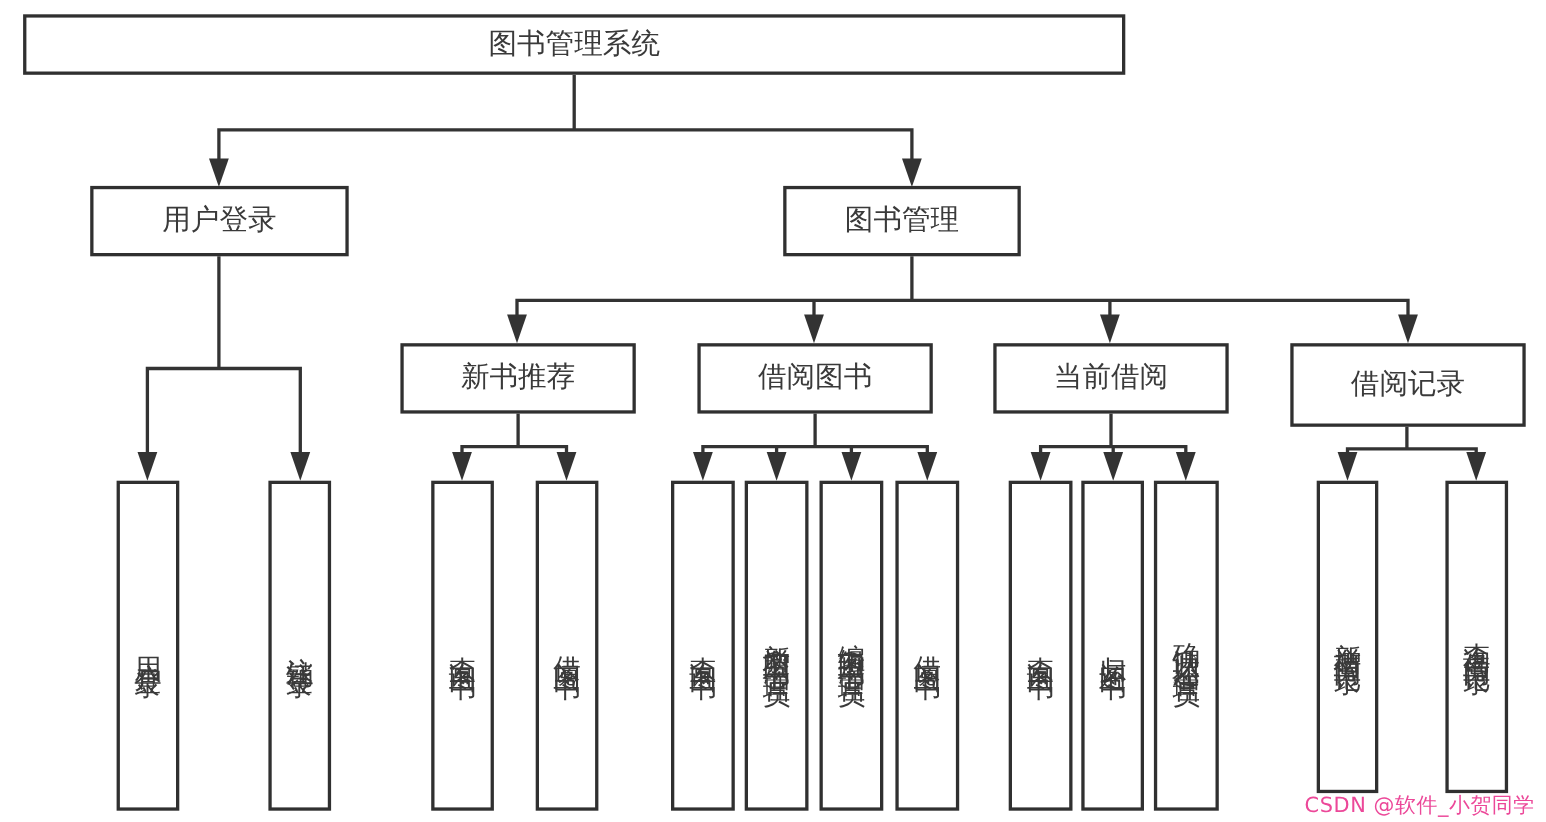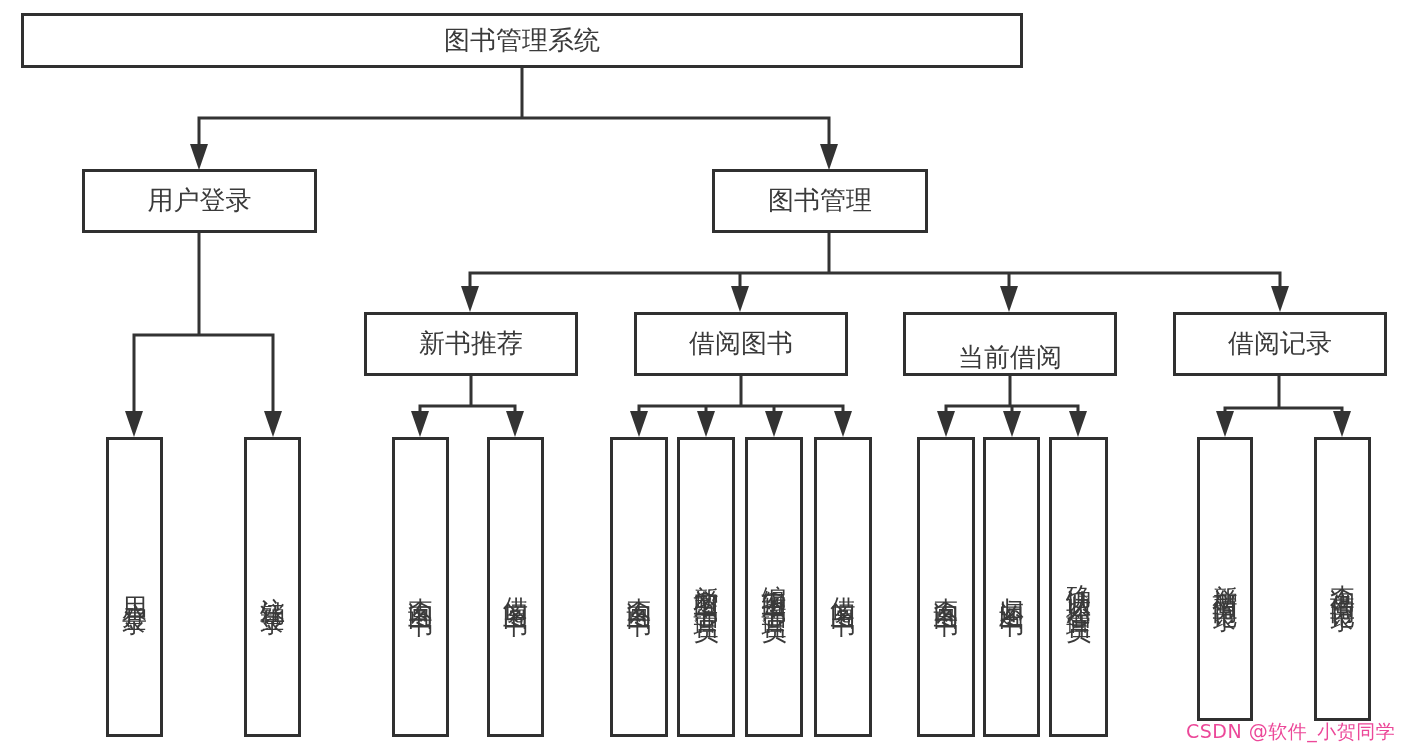--- a/index.html
+++ b/index.html
@@ -124,24 +124,24 @@
   <div class="box" style="left:712px; top:169px; width:216px; height:64px;">
     <span class="hlabel">图书管理</span>
   </div>
 
   <div class="box" style="left:364px; top:312px; width:214px; height:64px;align-items:center;">
     <span class="hlabel">新书推荐</span>
   </div>
   <div class="box" style="left:634px; top:312px; width:214px; height:64px;">
     <span class="hlabel">借阅图书</span>
   </div>
-  <div class="box" style="left:903px; top:312px; width:214px; height:64px;align-items:flex-end;">
+  <div class="box" style="left:903px; top:312px; width:214px; height:64px;">
     <span class="hlabel">当前借阅</span>
   </div>
-  <div class="box" style="left:1173px; top:312px; width:214px; height:64px;">
+  <div class="box" style="left:1173px; top:312px; width:214px; height:76px;">
     <span class="hlabel">借阅记录</span>
   </div>
 
   <div class="box" style="left:106px; top:437px; width:57px; height:300px;">
     <span class="vlabel">用户登录</span>
   </div>
   <div class="box" style="left:244px; top:437px; width:57px; height:300px;">
     <span class="vlabel">注销登录</span>
   </div>
 

